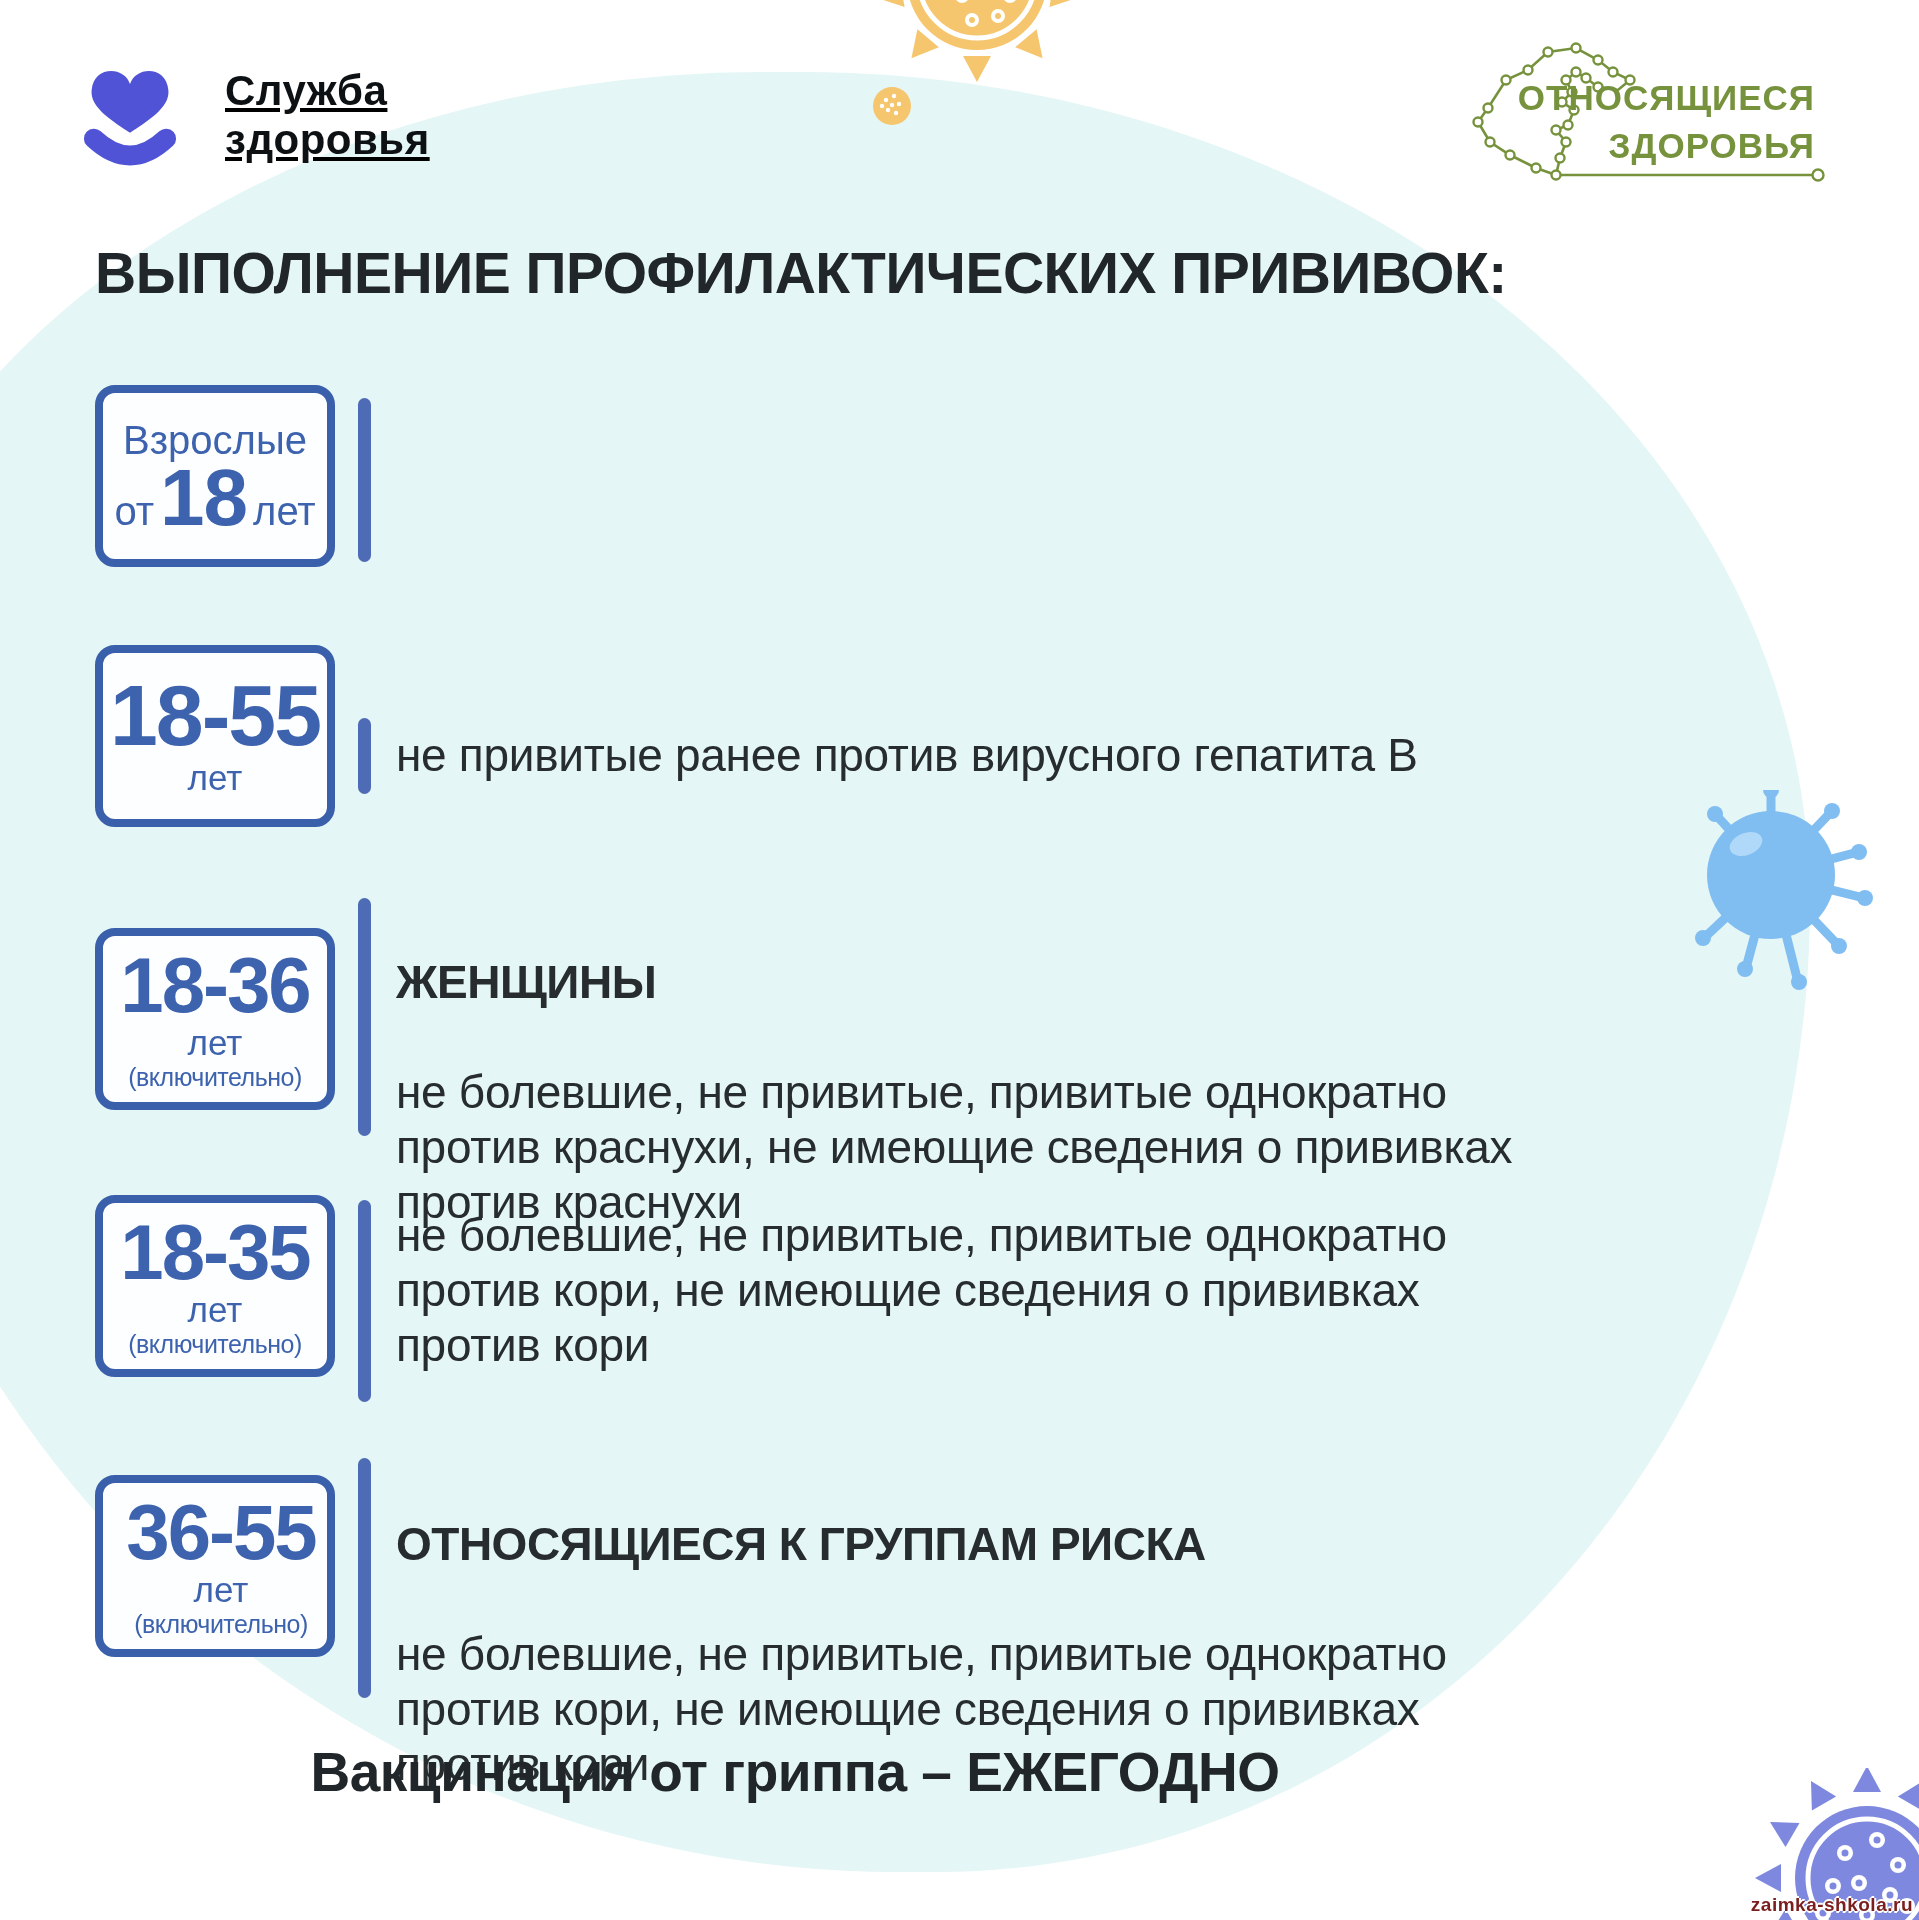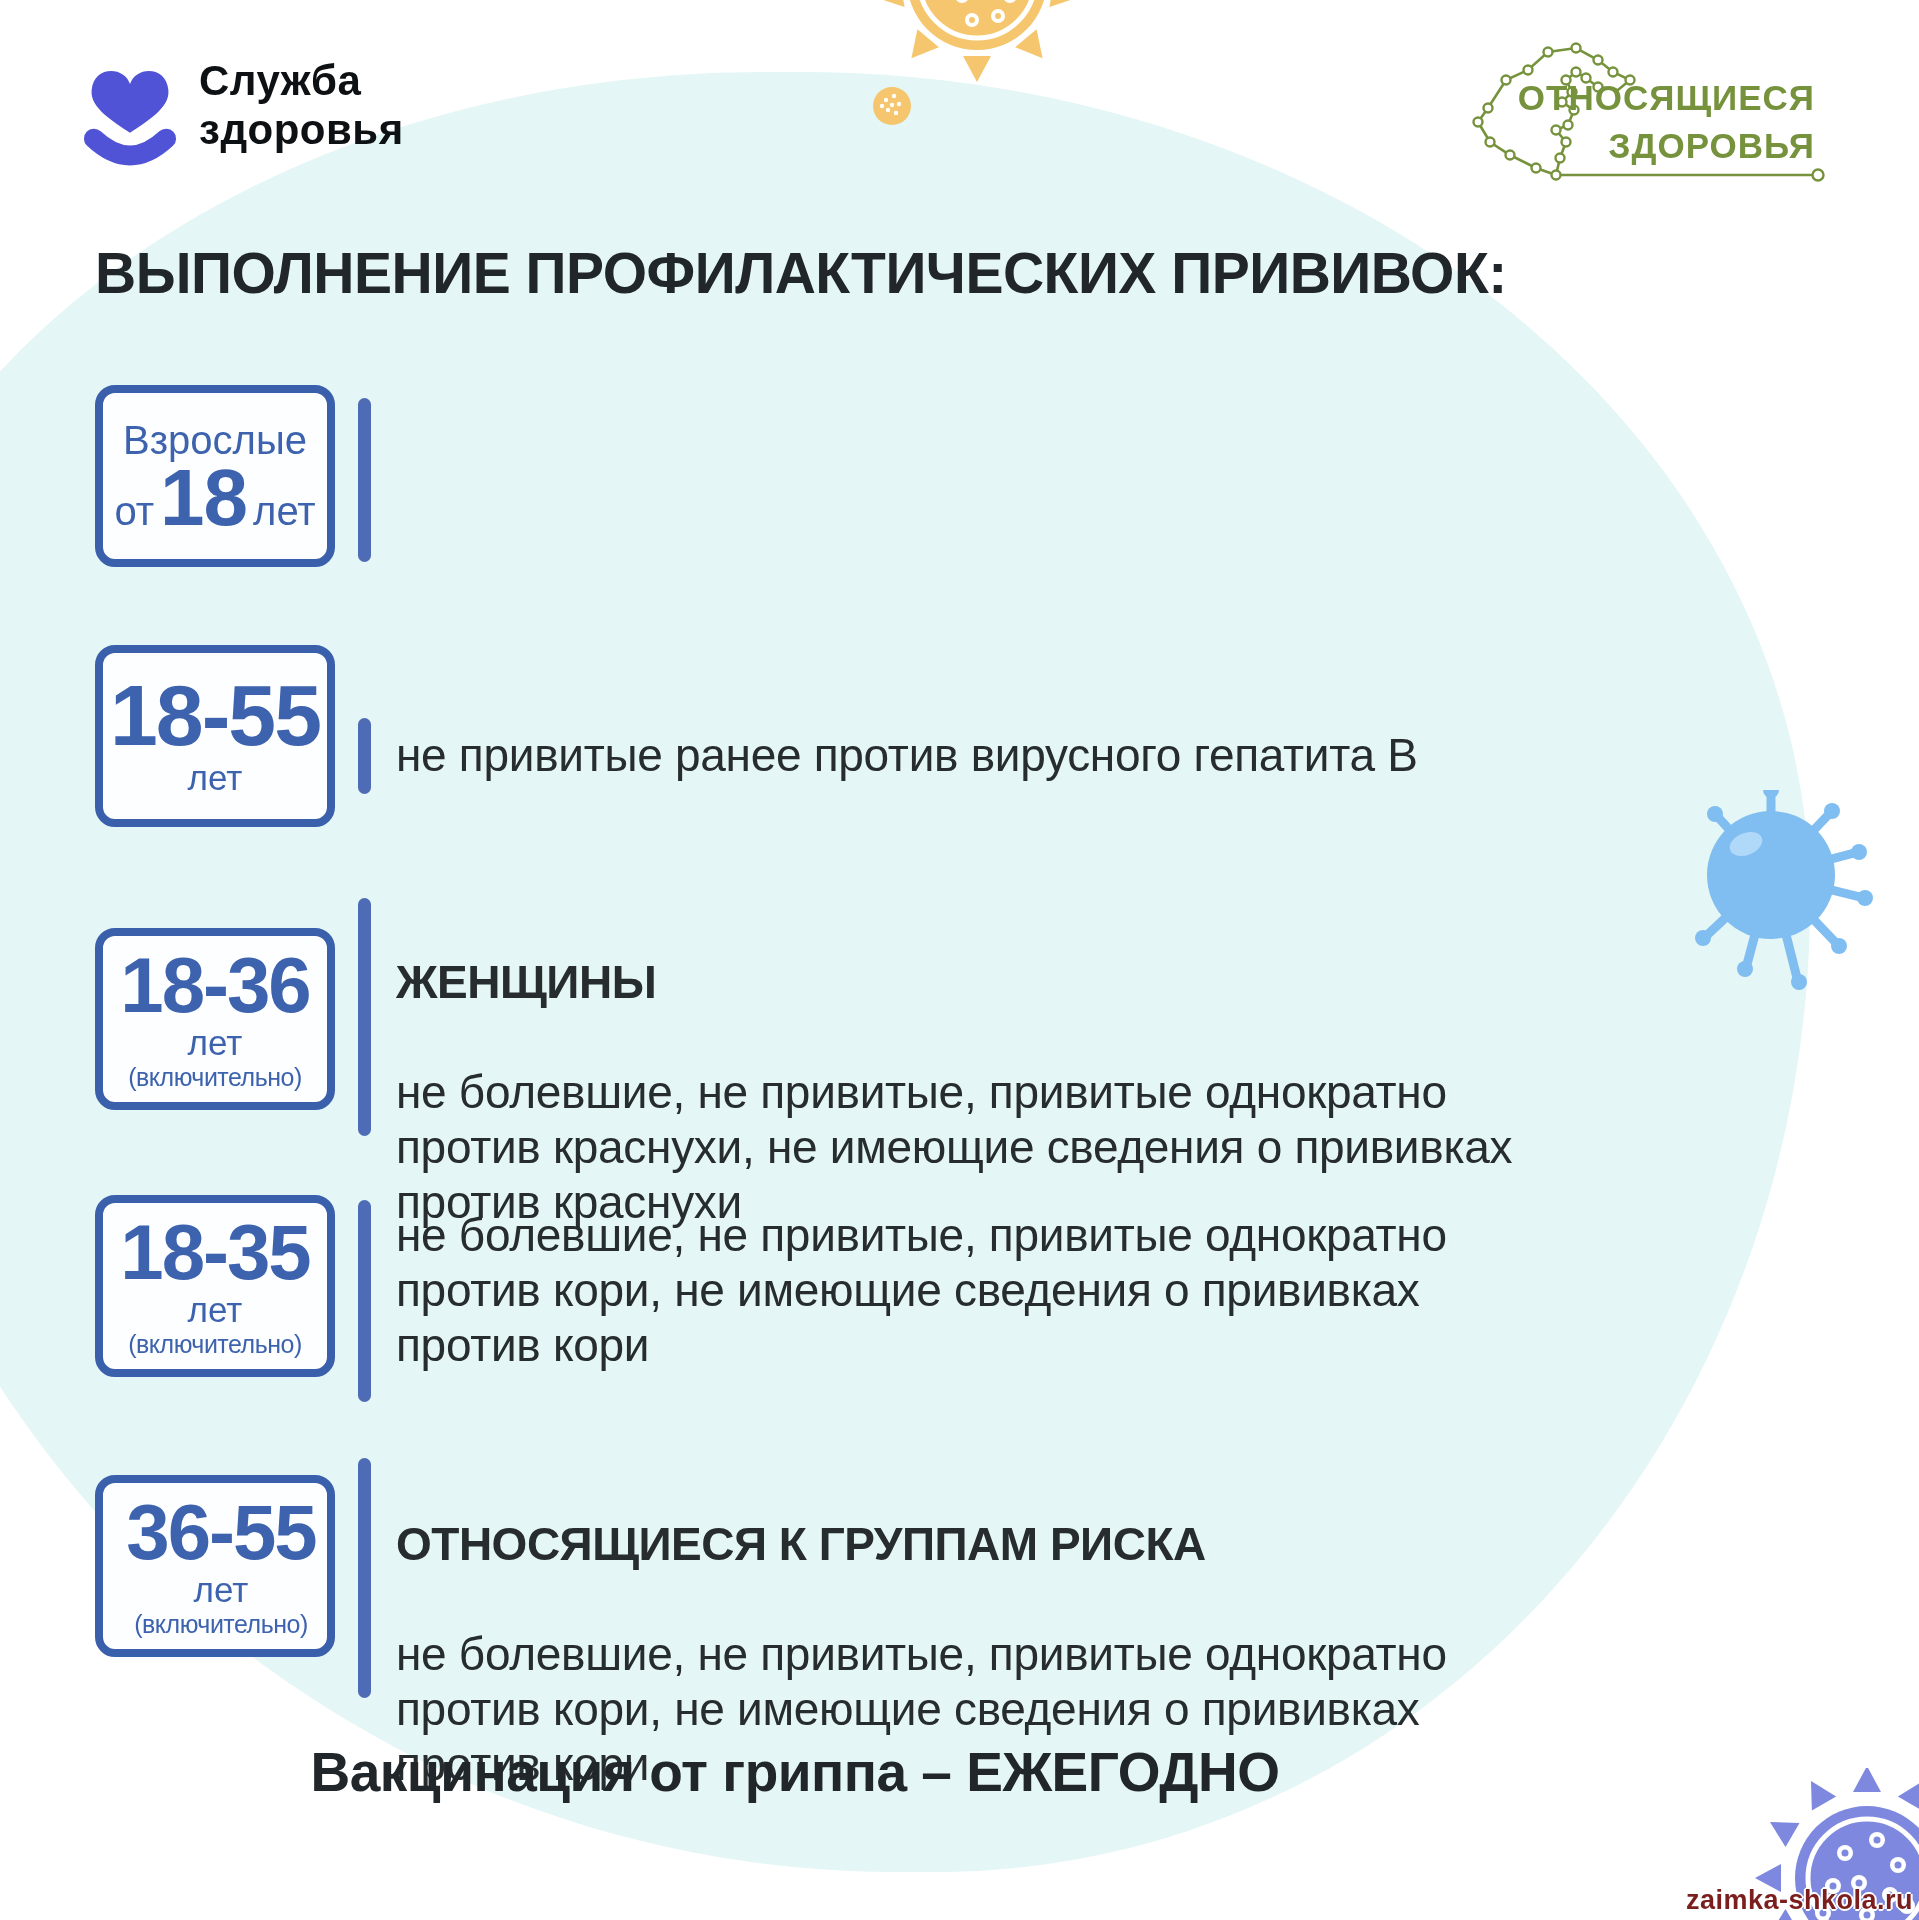--- a/index.html
+++ b/index.html
@@ -6,21 +6,21 @@
   .canvas{
     position:relative;width:1919px;height:1920px;overflow:hidden;background:#ffffff;
     font-family:"Liberation Sans", sans-serif;
   }
   .blob{
     position:absolute;left:-170px;top:72px;width:1980px;height:1800px;
     background:#e4f6f5;
     border-radius:48% 52% 45% 55% / 40% 47% 55% 60%;
   }
   
-  .logo-left{position:absolute;left:75px;top:56px;display:flex;gap:14px;}
+  .logo-left{position:absolute;left:75px;top:56px;display:flex;align-items:center;gap:40px;text-decoration:underline;}
   .heart-svg{width:110px;height:118px;display:block;}
   .logo-left-text{font-size:42px;font-weight:800;color:#0e1114;line-height:49px;letter-spacing:0.5px;}
   .map-svg{position:absolute;left:1448px;top:30px;width:382px;height:158px;}
   .logo-right-text{
     position:absolute;right:104px;top:74px;text-align:right;
     color:#76923c;font-size:35px;font-weight:800;line-height:48px;letter-spacing:1px;
   }
   
   .title{
     position:absolute;left:95px;top:240px;width:1500px;
@@ -56,21 +56,21 @@
   #box2{top:645px;}  #bar2{top:718px;height:76px;}   #text2{top:728px;}
   #box3{top:928px;}  #bar3{top:898px;height:238px;}  #text3{top:900px;}
   #box4{top:1195px;} #bar4{top:1200px;height:202px;} #text4{top:1208px;}
   #box5{top:1475px;padding-left:12px;} #bar5{top:1458px;height:240px;} #text5{top:1462px;}
   
   .virus-yellow{position:absolute;left:872px;top:-62px;width:200px;height:192px;}
   .virus-blue{position:absolute;left:1686px;top:790px;width:192px;height:202px;}
   .virus-purple{position:absolute;left:1755px;top:1768px;width:164px;height:152px;}
   .watermark{
     position:absolute;right:6px;bottom:4px;
-    font-size:27px;font-weight:800;color:#7b1e1e;letter-spacing:0.5px;
+    font-size:19px;font-weight:800;color:#7b1e1e;letter-spacing:0.5px;
     text-shadow:-2px 0 0 #fff,2px 0 0 #fff,0 -2px 0 #fff,0 2px 0 #fff,-1px -1px 0 #fff,1px 1px 0 #fff;
   }
 </style>
 </head>
 <body>
 
 <div class="canvas">
 
   <div class="blob"></div>
 

